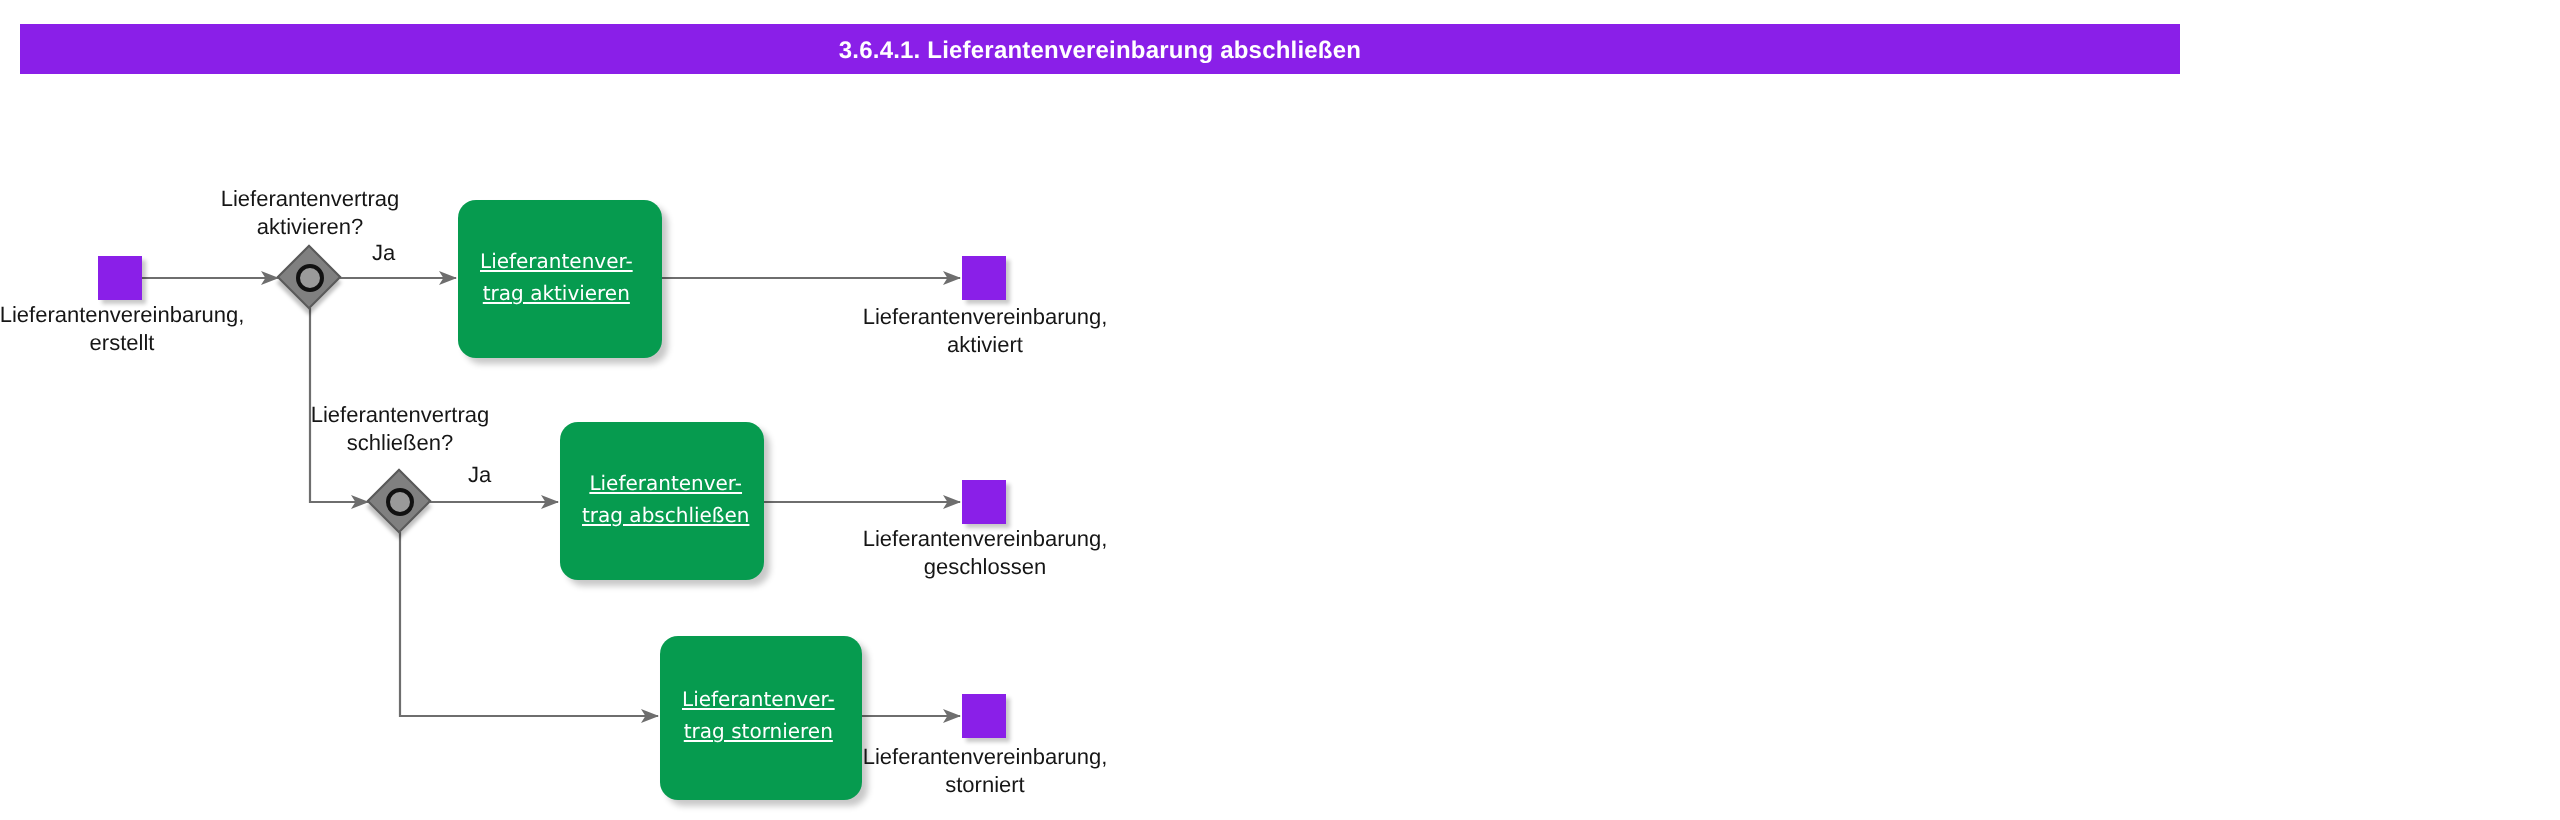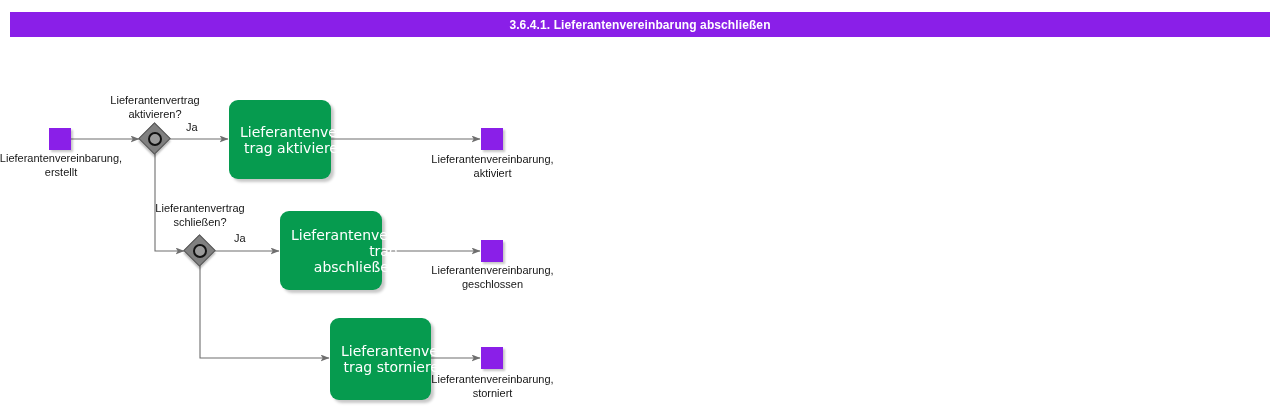--- a/index.html
+++ b/index.html
@@ -13,21 +13,21 @@
     position: relative;
     font-family: "DejaVu Sans", sans-serif;
     overflow: hidden;
   }
 
   
   #title-bar {
     position: absolute;
     left: 10px;
     top: 12px;
-    width: 1260px;
+    width: 1080px;
     height: 25px;
     background: #8A1FE8;
     display: flex;
     align-items: center;
     justify-content: center;
   }
   #title-bar .title-text {
     color: #ffffff;
     font-family: "Liberation Sans", sans-serif;
     font-size: 12px;
@@ -98,24 +98,25 @@
     box-shadow: 3px 3px 3px rgba(0,0,0,0.22);
     display: flex;
     align-items: center;
     justify-content: flex-start;
     padding: 0 0 0 11px;
     box-sizing: border-box;
   }
   .task-node .task-label {
     color: #ffffff;
     font-family: "DejaVu Sans", sans-serif;
-    font-size: 14px;
+    font-size: 10px;
     line-height: 16px;
     white-space: pre-line;
-    text-align: right;
+    text-align: center;
+    text-decoration: underline;
   }
 
   
   .diagram-label {
     position: absolute;
     color: #161616;
     font-family: Liberation Sans, sans-serif;
     font-size: 11px;
     line-height: 14px;
     white-space: pre-line;

